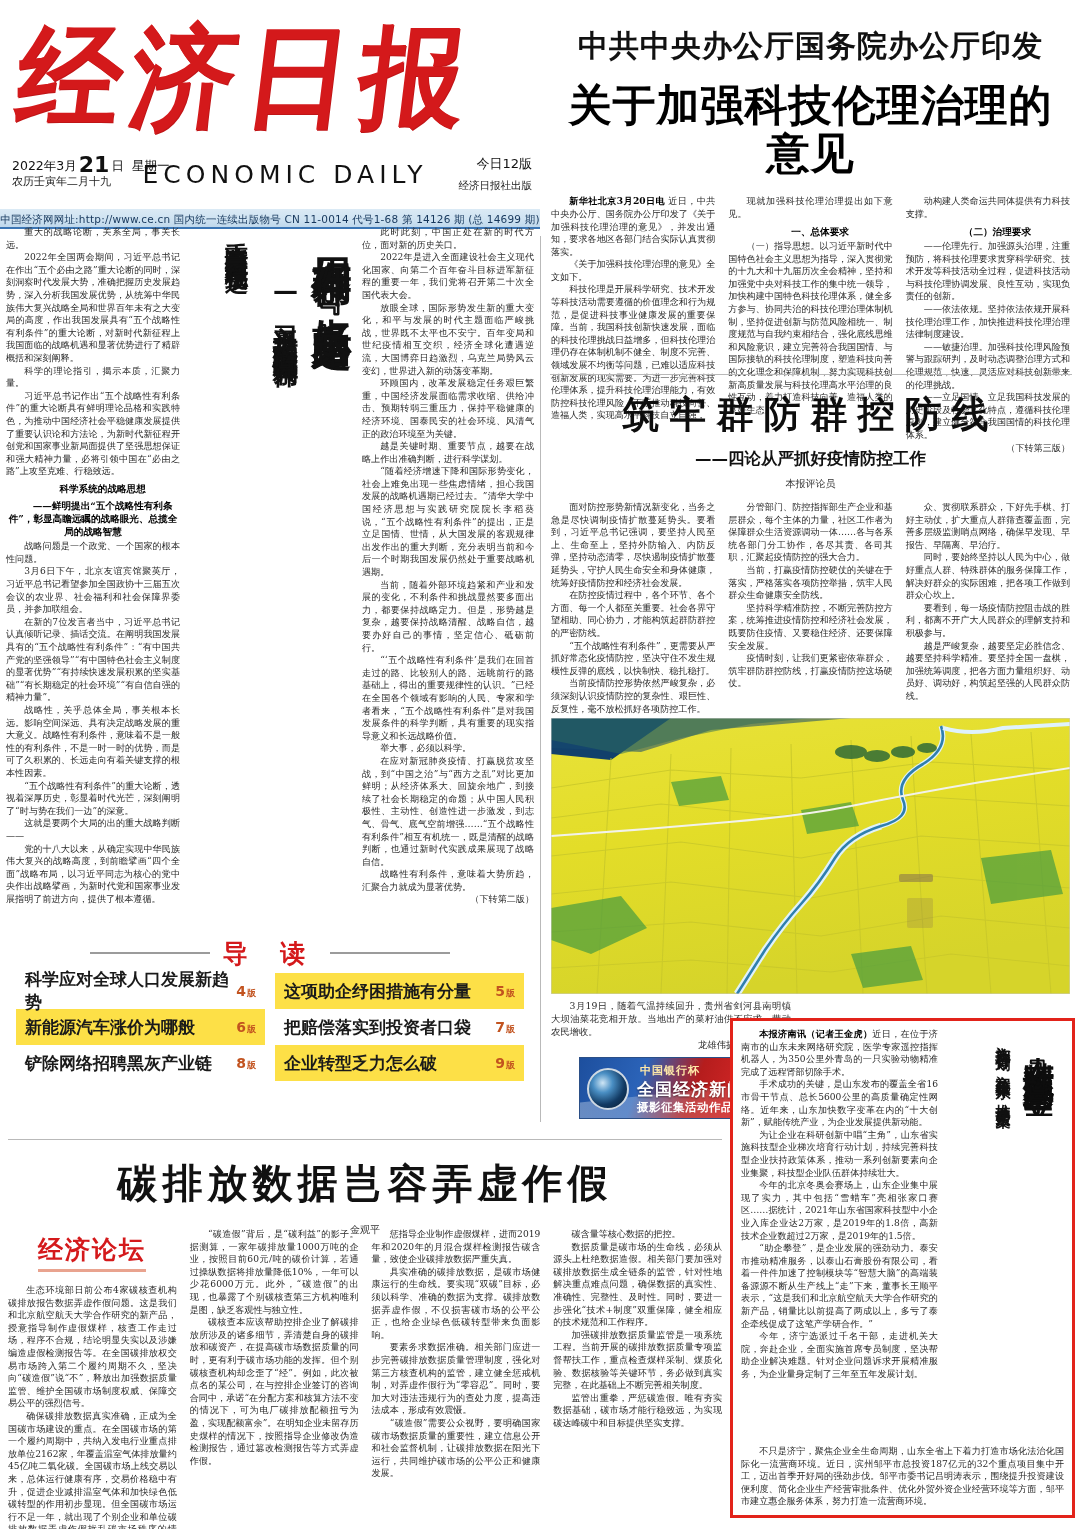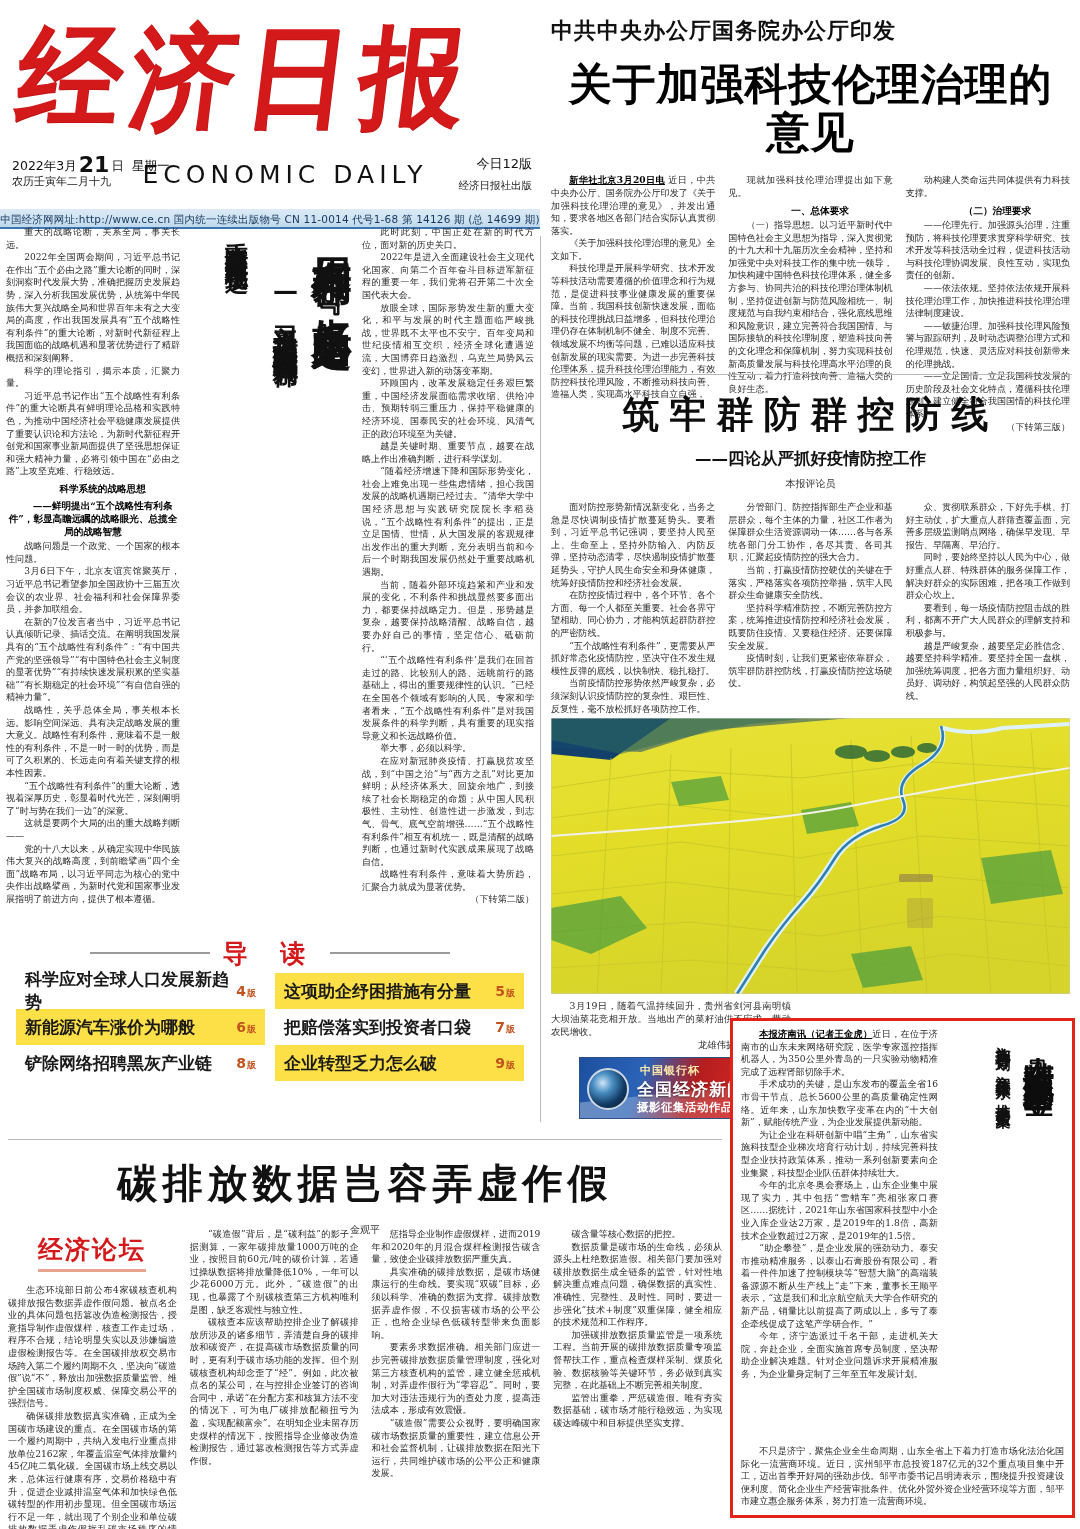--- a/index.html
+++ b/index.html
@@ -39,35 +39,35 @@
     position:absolute; left:0; top:209px; width:540px; height:20px;
     background:linear-gradient(to bottom,#dbeaf5 0%, #cfe3f2 55%, #bfd8ec 100%);
     border-bottom:2.5px solid #3b76b5;
     font-size:10.5px; color:#16375c; line-height:20px; text-align:center;
     letter-spacing:0.2px; white-space:nowrap;
   }
 
   
   .lead-right { position:absolute; left:541px; top:8px; width:539px; height:363px; padding:0 10px; }
   .lead-shoulder {
-    font-size:22px; font-weight:700; color:#111;
-    font-family:"DejaVu Serif","Liberation Serif",serif; letter-spacing:1px; margin-top:8px;
+    text-align:center; font-size:30px; font-weight:700; color:#111;
+    font-family:"DejaVu Serif","Liberation Serif",serif; letter-spacing:1px; margin-top:18px;
   }
   .lead-title {
     text-align:center; font-size:43px; font-weight:900; color:#000;
     letter-spacing:1px; margin-top:14px; line-height:1.12;
   }
   .lead-cols { display:flex; gap:13px; margin-top:18px; }
   .lead-cols .col { flex:1; }
 
   
   .bt { font-family:"DejaVu Serif","Liberation Serif",serif; font-size:9.1px; line-height:12.6px;
         color:#2a2a2a; text-align:justify; text-justify:inter-ideograph; }
   .bt p { text-indent:2em; margin:0; }
-  .bt b { font-weight:700; color:#000;text-decoration:underline; }
+  .bt b { font-weight:700; color:#000; }
   .bt .sub { display:block; text-align:center; font-weight:700; color:#000; margin:5px 0 2px; font-size:9.6px;}
   .bt .end { display:block; text-align:right; }
 
   
   .left-main { position:absolute; left:0; top:220px; width:540px; height:700px; }
   .lm-col1 { position:absolute; left:6px; top:6px; width:174px; }
   .lm-vert-wrap { position:absolute; left:182px; top:2px; width:176px; height:690px; }
   .v-headline {
     writing-mode: vertical-rl; text-orientation: upright;
     font-weight:900; color:#111; letter-spacing:2px; line-height:1.02;
@@ -412,21 +412,21 @@
         <p>不只是济宁，聚焦企业全生命周期，山东全省上下着力打造市场化法治化国际化一流营商环境。近日，滨州邹平市总投资187亿元的32个重点项目集中开工，迈出首季开好局的强劲步伐。邹平市委书记吕明涛表示，围绕提升投资建设便利度、简化企业生产经营审批条件、优化外贸外资企业经营环境等方面，邹平市建立惠企服务体系，努力打造一流营商环境。</p>
       </div>
   </div>
 
   <div class="bottom">
     <div class="bot-title">碳排放数据岂容弄虚作假</div>
     <div class="bot-by">金观平</div>
     <div class="forum-badge">经济论坛</div>
     <div class="bot-cols">
       <div class="col first bt">
-          <p>生态环境部日前公布4家碳核查机构碳排放报告数据弄虚作假问题。被点名企业的具体问题包括篡改伪造检测报告，授意指导制作虚假煤样，核查工作走过场，程序不合规，结论明显失实以及涉嫌编造虚假检测报告等。在全国碳排放权交易市场跨入第二个履约周期不久，坚决向“碳造假”说“不”，释放出加强数据质量监管、维护全国碳市场制度权威、保障交易公平的强烈信号。</p>
+          <p>生态环境部日前公布4家碳核查机构碳排放报告数据弄虚作假问题。这是我们和北京航空航天大学合作研究的新产品，授意指导制作虚假煤样，核查工作走过场，程序不合规，结论明显失实以及涉嫌编造虚假检测报告等。在全国碳排放权交易市场跨入第二个履约周期不久，坚决向“碳造假”说“不”，释放出加强数据质量监管、维护全国碳市场制度权威、保障交易公平的强烈信号。</p>
           <p>确保碳排放数据真实准确，正成为全国碳市场建设的重点。在全国碳市场的第一个履约周期中，共纳入发电行业重点排放单位2162家，年覆盖温室气体排放量约45亿吨二氧化碳。全国碳市场上线交易以来，总体运行健康有序，交易价格稳中有升，促进企业减排温室气体和加快绿色低碳转型的作用初步显现。但全国碳市场运行不足一年，就出现了个别企业和单位碳排放数据弄虚作假扰乱碳市场秩序的情况。</p>
         </div>
       <div class="col bt">
           <p>“碳造假”背后，是“碳利益”的影子。据测算，一家年碳排放量1000万吨的企业，按照目前60元/吨的碳价计算，若通过操纵数据将排放量降低10%，一年可以少花6000万元。此外，“碳造假”的出现，也暴露了个别碳核查第三方机构唯利是图，缺乏客观性与独立性。</p>
           <p>碳核查本应该帮助控排企业了解碳排放所涉及的诸多细节，弄清楚自身的碳排放和碳资产，在提高碳市场数据质量的同时，更有利于碳市场功能的发挥。但个别碳核查机构却念歪了“经”。例如，此次被点名的某公司，在与控排企业签订的咨询合同中，承诺“在分配方案和核算方法不变的情况下，可为电厂碳排放配额扭亏为盈，实现配额富余”。在明知企业未留存历史煤样的情况下，按照指导企业修改伪造检测报告，通过篡改检测报告等方式弄虚作假。</p>
         </div>
       <div class="col bt">
           <p>惩指导企业制作虚假煤样，进而2019年和2020年的月混合煤样检测报告碳含量，致使企业碳排放数据严重失真。</p>
           <p>具实准确的碳排放数据，是碳市场健康运行的生命线。要实现“双碳”目标，必须以科学、准确的数据为支撑。碳排放数据弄虚作假，不仅损害碳市场的公平公正，也给企业绿色低碳转型带来负面影响。</p>
           <p>要素务求数据准确。相关部门应进一步完善碳排放数据质量管理制度，强化对第三方核查机构的监管，建立健全惩戒机制，对弄虚作假行为“零容忍”。同时，要加大对违法违规行为的查处力度，提高违法成本，形成有效震慑。</p>

